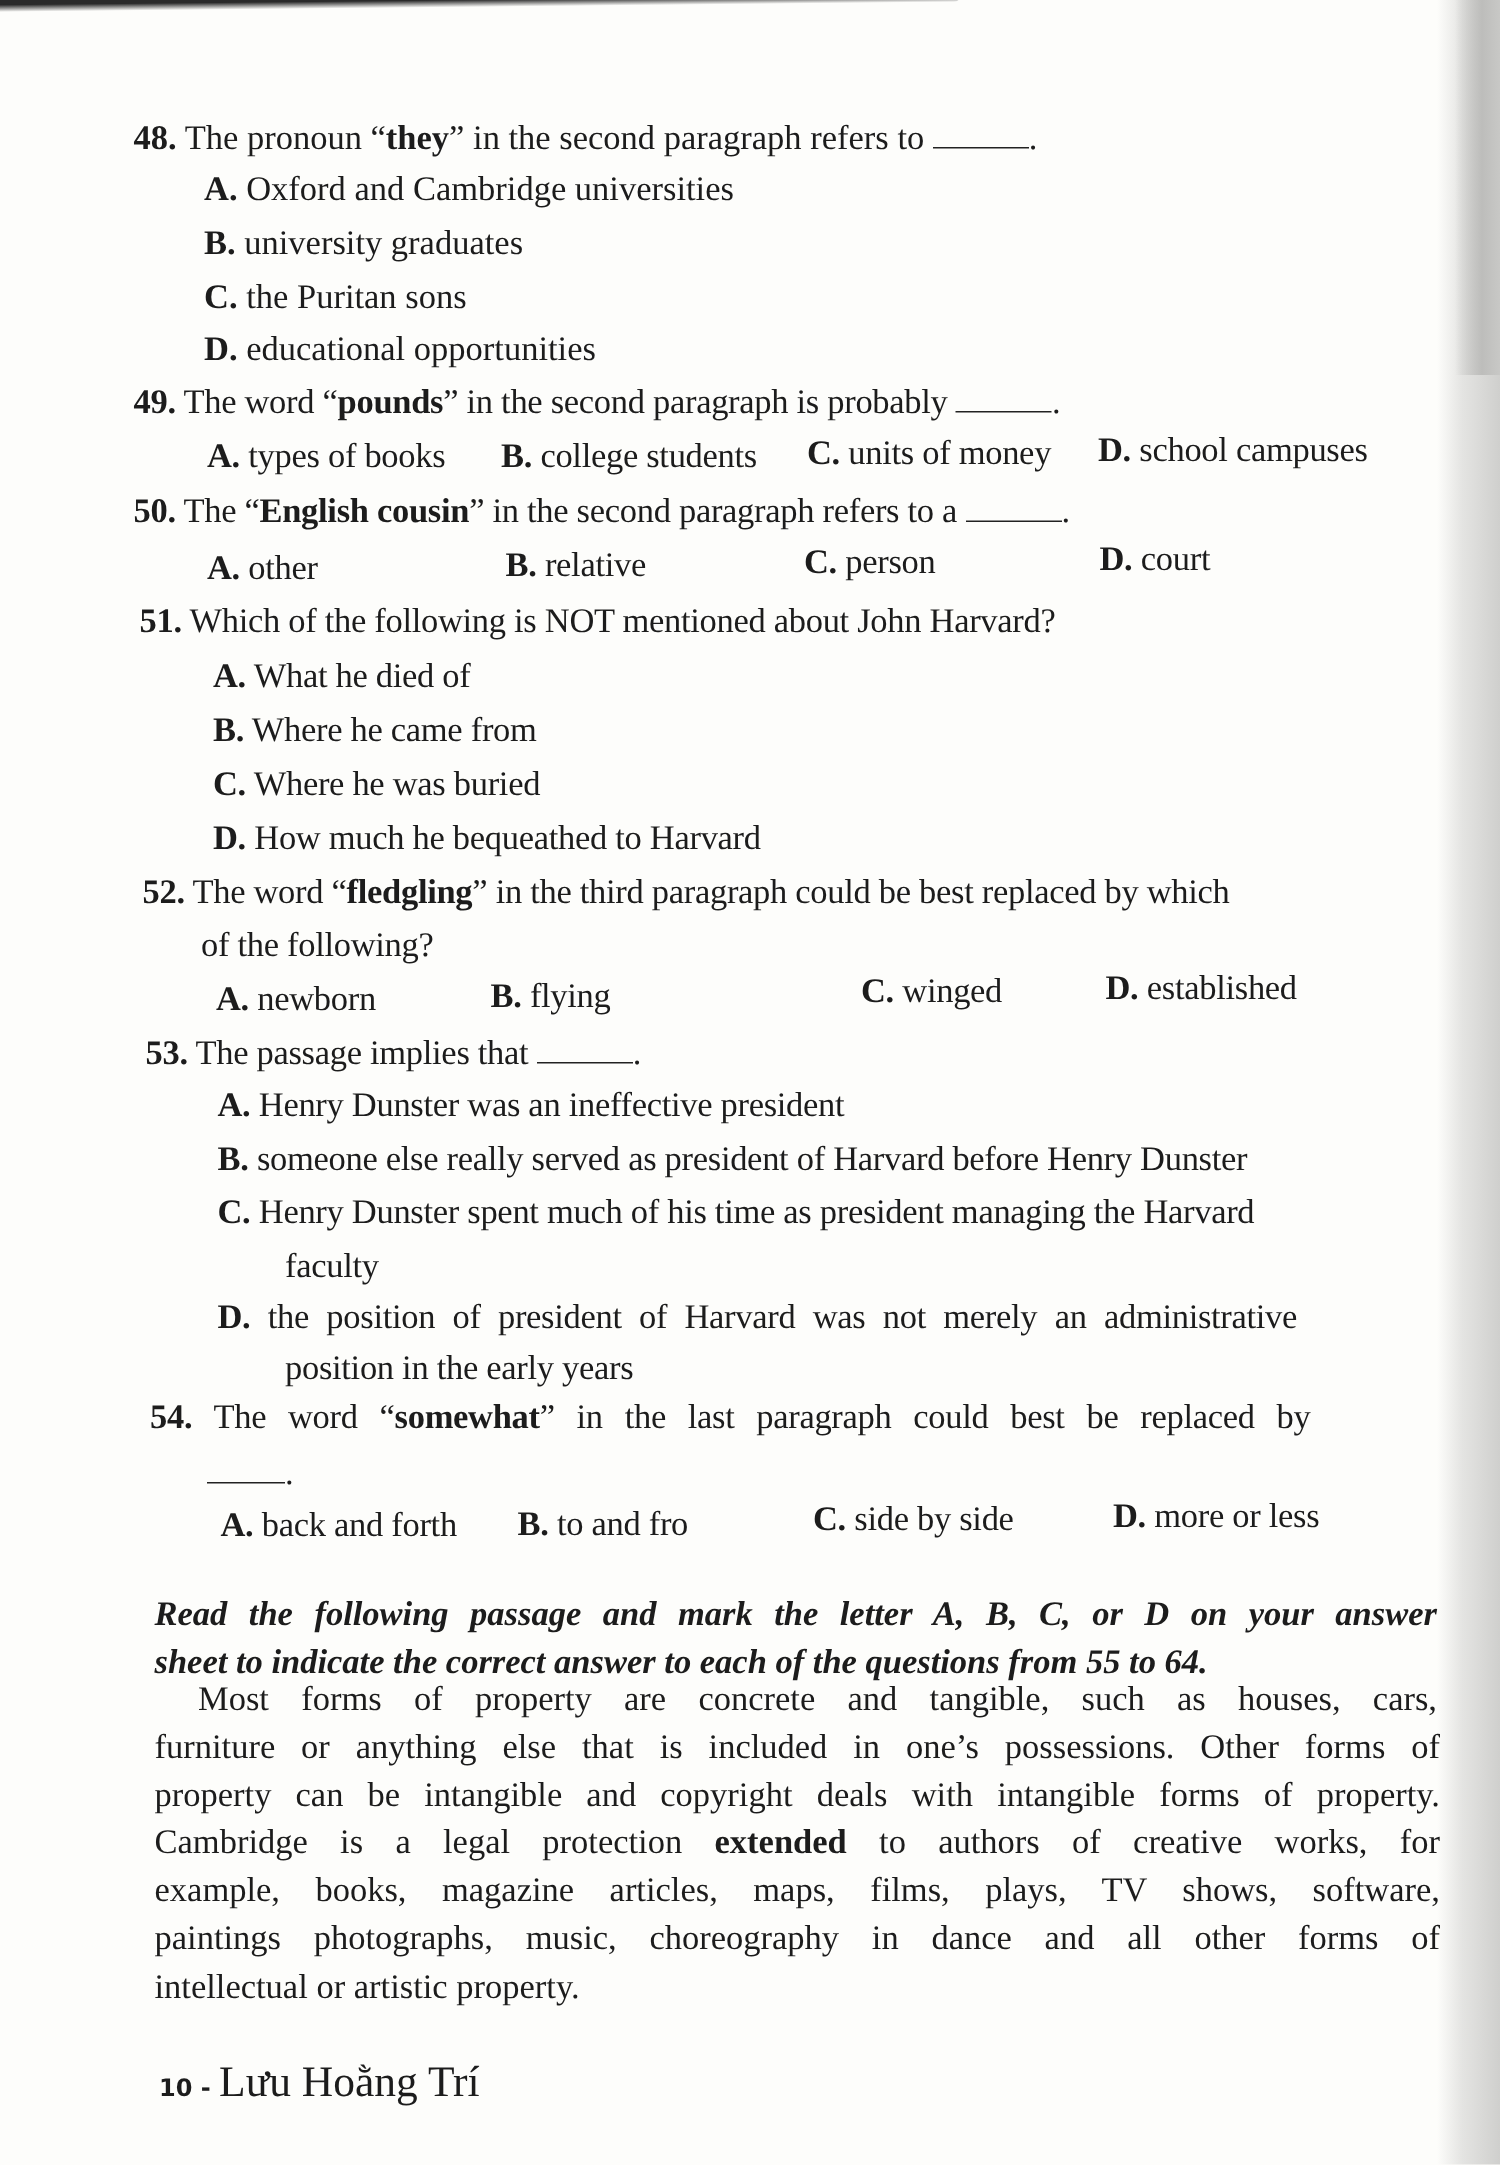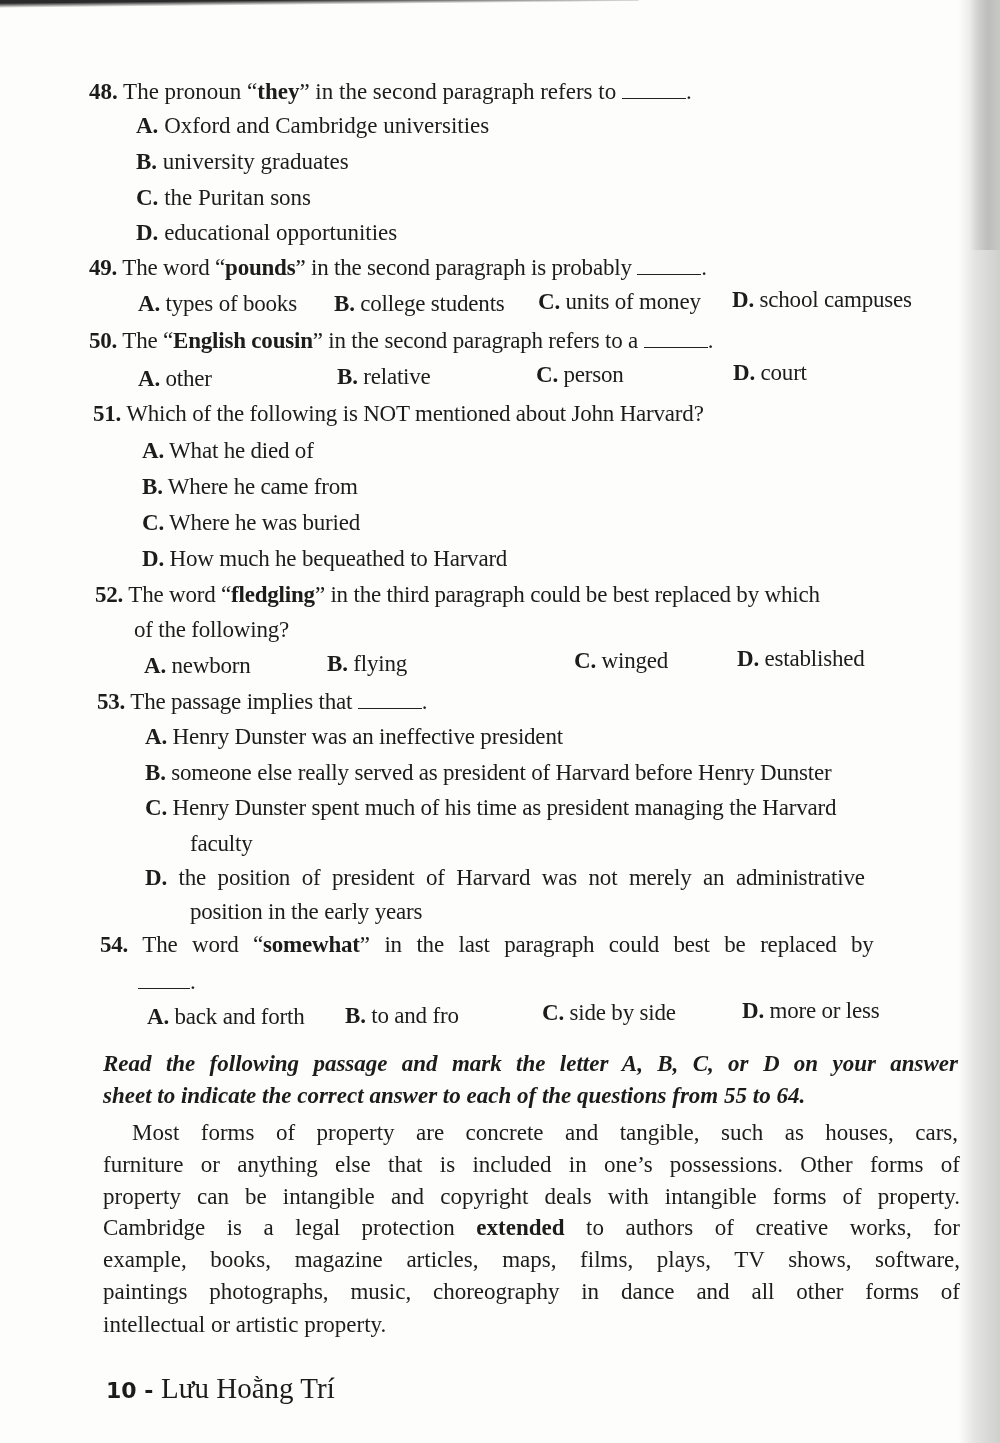--- a/index.html
+++ b/index.html
@@ -22,22 +22,22 @@
     .right-shadow-top {
       position: absolute; right: 0; top: 0; width: 30px; height: 250px;
       background: linear-gradient(90deg, rgba(200,200,198,0) 0%, #bdbdbb 60%, #c8c8c6 100%);
     }
     .line { position: absolute; white-space: nowrap; font-size: 23px; line-height: 28px; }
     .qnum { font-weight: bold; }
     .opt-letter { font-weight: bold; }
     b.kw { font-weight: bold; }
     .blank { display: inline-block; width: 64px; border-bottom: 1.5px solid #222; height: 14px; vertical-align: baseline; }
     .justify { text-align: justify; text-align-last: justify; white-space: normal; }
-    .instr { font-style: italic; font-weight: bold; font-size: 23px; }
-    .footer-num { font-family: "DejaVu Sans", sans-serif; font-weight: bold; font-size: 22px; }
+    .instr { font-style: italic; font-weight: bold; font-size: 23px; margin-top: 12px; }
+    .footer-num { font-family: "DejaVu Sans", sans-serif; font-weight: bold; font-size: 16px; }
     .footer-name { font-size: 29px; }
     .narrow { letter-spacing: -0.2px; }
   </style>
 </head>
 <body>
 
 <div class="top-rule"></div>
 <div class="right-shadow"></div>
 <div class="right-shadow-top"></div>
 

